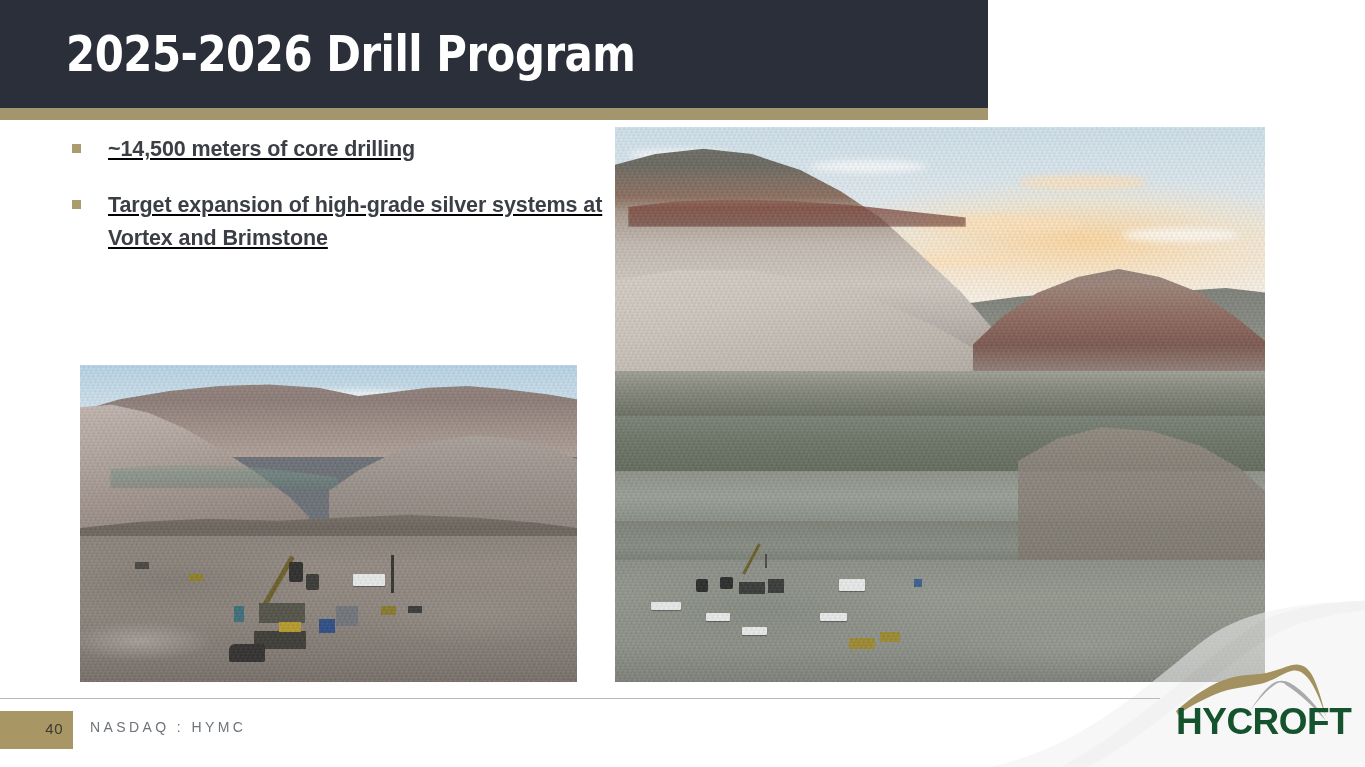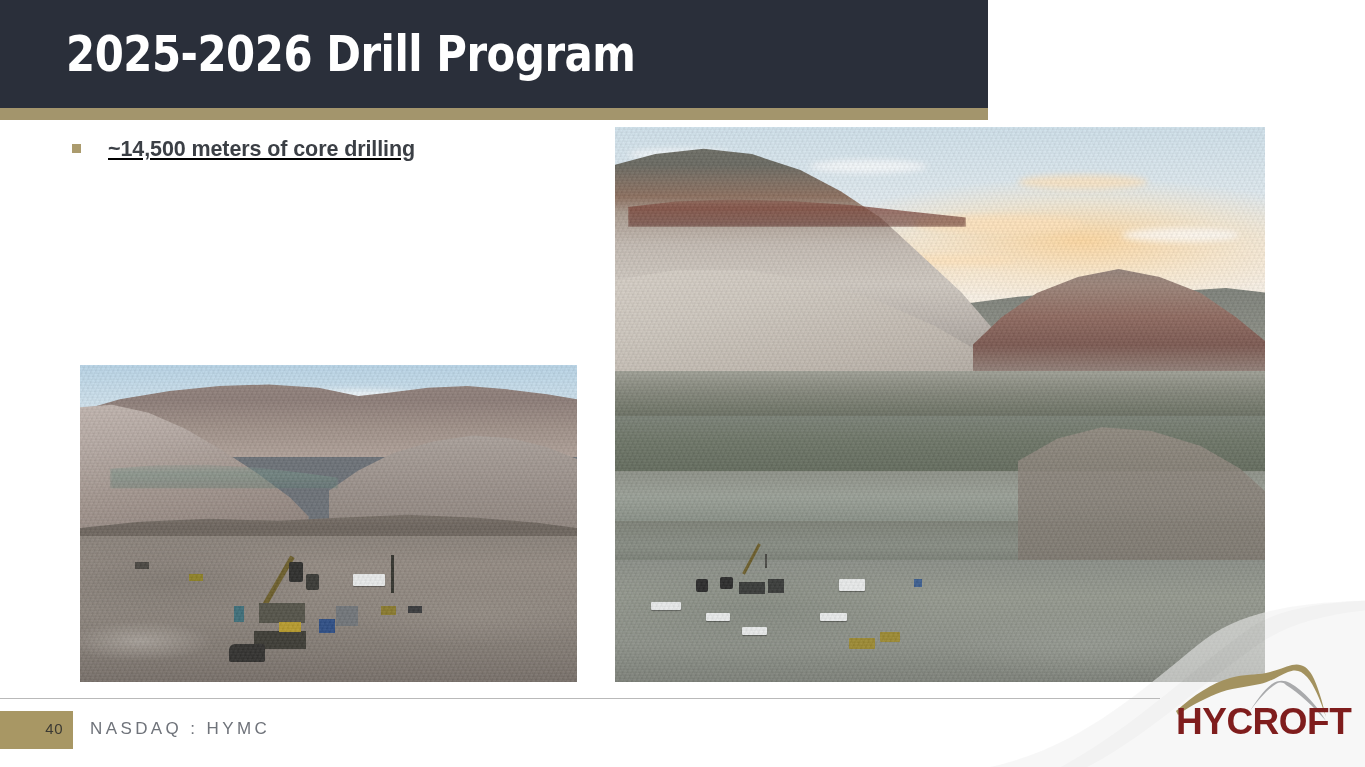--- a/index.html
+++ b/index.html
@@ -293,21 +293,21 @@
     top: 9px;
     font-size: 15px;
     color: #3c3a33;
     font-family: "Liberation Sans", sans-serif;
     letter-spacing: 0.5px;
   }
   .ticker {
     position: absolute;
     left: 90px;
     top: 719px;
-    font-size: 17px;
+    font-size: 14px;
     color: #6f737a;
     letter-spacing: 3.4px;
     font-family: "Liberation Sans", sans-serif;
   }
 
   
   .watermark {
     position: absolute;
     right: -40px;
     top: 600px;
@@ -325,21 +325,21 @@
     width: 190px;
     height: 85px;
   }
   .logo-word {
     position: absolute;
     left: 8px;
     top: 40px;
     font-family: "Liberation Sans", sans-serif;
     font-size: 37px;
     font-weight: 700;
-    color: #7f1d1d;
+    color: #14532d;
     letter-spacing: -0.5px;
     line-height: 1;
   }
 </style>
 </head>
 <body>
 
 <div class="slide">
 
   <div class="edge-strip"></div>
@@ -351,20 +351,26 @@
   <div class="bullets">
 
     <div class="bullet-row">
       <span class="bullet-marker"></span>
       <div class="bullet-text">
         <span>~14,500 meters of core drilling</span><span class="soft"></span>
       </div>
     </div>
 
 
+    <div class="bullet-row">
+      <span class="bullet-marker"></span>
+      <div class="bullet-text">
+        <span>Target expansion of high-grade silver systems at Vortex and Brimstone</span><span class="soft"></span>
+      </div>
+    </div>
 
   </div>
 
   <div class="photo photo-right">
     <div class="layer r-sky">
       <div class="cloud" style="left:8%;top:40%;width:22%;height:9%;"></div>
       <div class="cloud pale" style="left:30%;top:18%;width:18%;height:7%;"></div>
       <div class="cloud" style="left:46%;top:48%;width:26%;height:10%;"></div>
       <div class="cloud" style="left:62%;top:26%;width:20%;height:8%;"></div>
       <div class="cloud pale" style="left:78%;top:55%;width:18%;height:8%;"></div>

